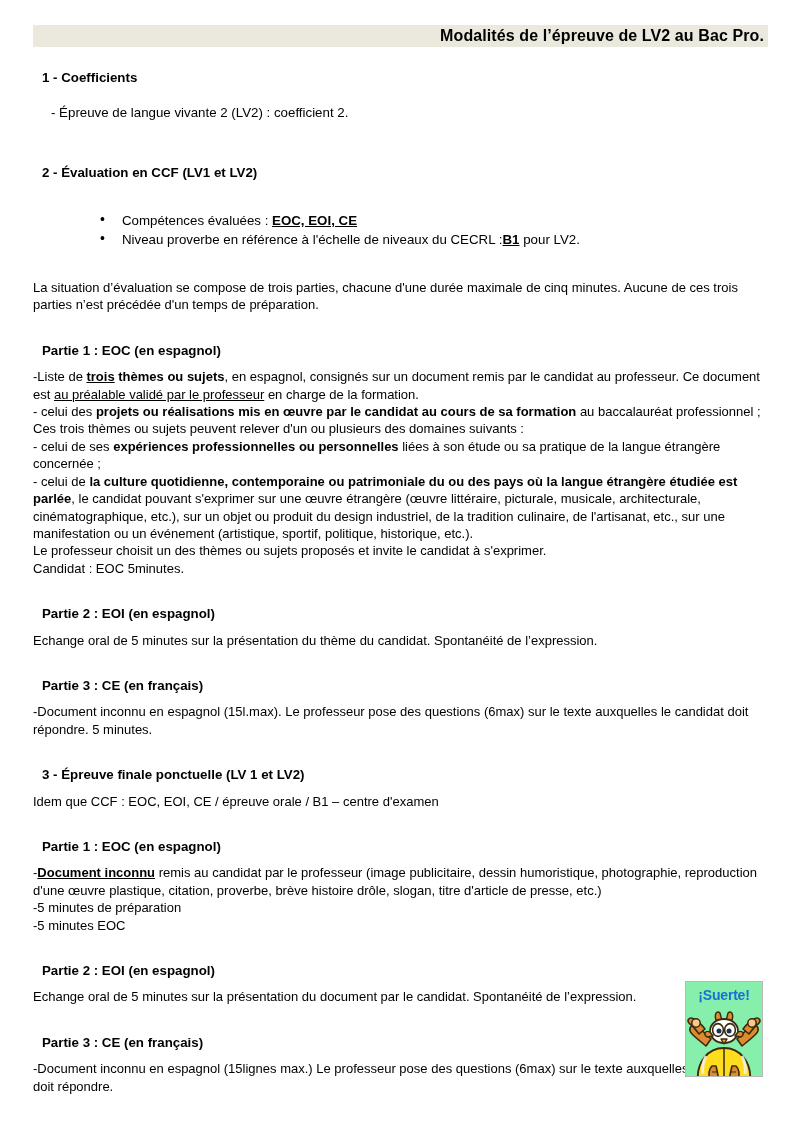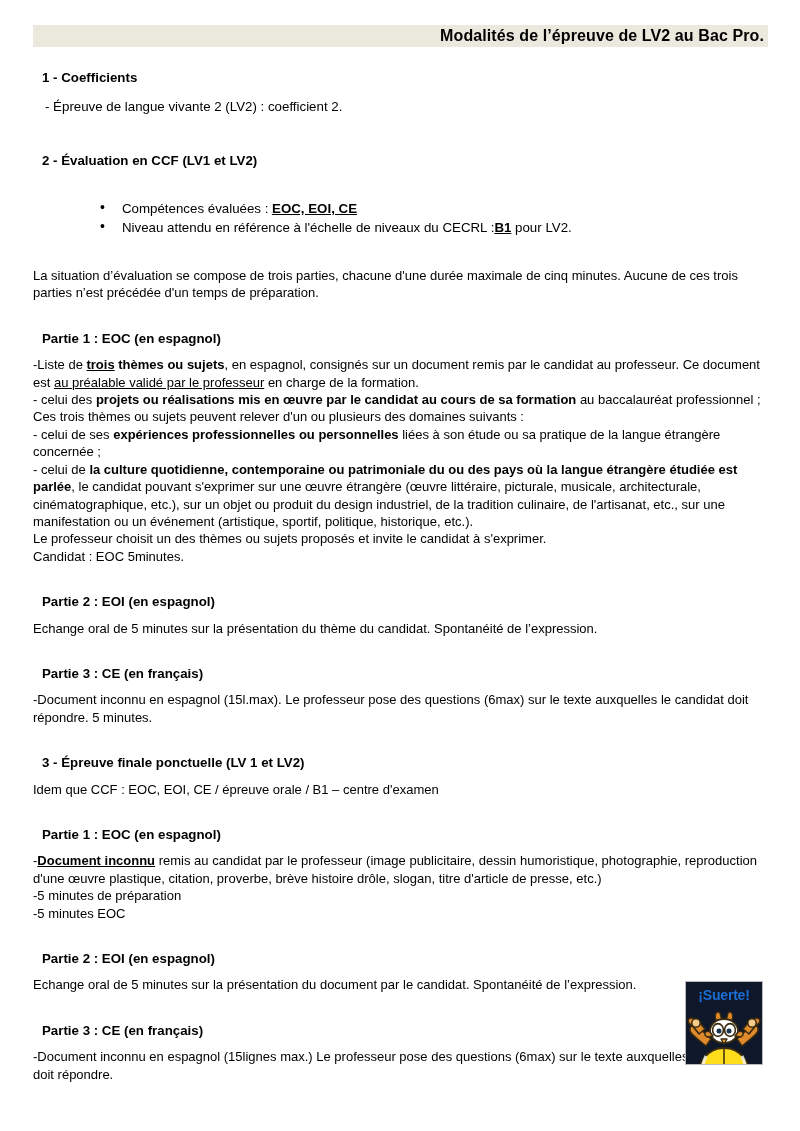--- a/index.html
+++ b/index.html
@@ -53,21 +53,21 @@
     line-height: 17.4px;
   }
 
   .h-sec {
     font-weight: bold;
     font-size: 13.3px;
     line-height: 17.4px;
     margin: 9px;
   }
   .line {
-    margin: 12px;
+    margin: 18px;
     font-size: 13.3px;
     line-height: 17.4px;
   }
   .para {
     margin: 0;
     font-size: 13px;
     line-height: 17.4px;
     text-align: left;
   }
   .gap-sm { height: 10px; }
@@ -97,22 +97,22 @@
   }
   u { text-decoration: underline; }
   .bu { font-weight: bold; text-decoration: underline; }
 
   
   .suerte {
     position: absolute;
     left: 685px;
     top: 981px;
     width: 78px;
-    height: 84px;
-    background: #0f172a;
+    height: 96px;
+    background: #86efac;
     border: 1px solid #b9b9b9;
     box-sizing: border-box;
     overflow: hidden;
   }
   .suerte .cap {
     position: absolute;
     top: 5px;
     left: 0;
     width: 100%;
     text-align: center;
@@ -149,21 +149,21 @@
 
     <p class="h-sec">2 - Évaluation en CCF (LV1 et LV2)</p>
 
     <div class="gap-sm"></div>
 
     <ul class="bullets">
       <li>
         <span>Compétences évaluées : </span><span class="bu">EOC, EOI, CE</span><span></span>
       </li>
       <li>
-        <span>Niveau attendu en référence à l'échelle de niveaux du CECRL :</span><span class="bu">B1</span><span> pour LV2.</span>
+        <span>Niveau proverbe en référence à l'échelle de niveaux du CECRL :</span><span class="bu">B1</span><span> pour LV2.</span>
       </li>
     </ul>
 
     <div class="gap-lg"></div>
 
     <p class="para">La situation d’évaluation se compose de trois parties, chacune d'une durée maximale de cinq minutes. Aucune de ces trois parties n’est précédée d'un temps de préparation.</p>
 
     <div class="gap-lg"></div>
 
     <p class="h-sec">Partie 1 : EOC (en espagnol)</p>

